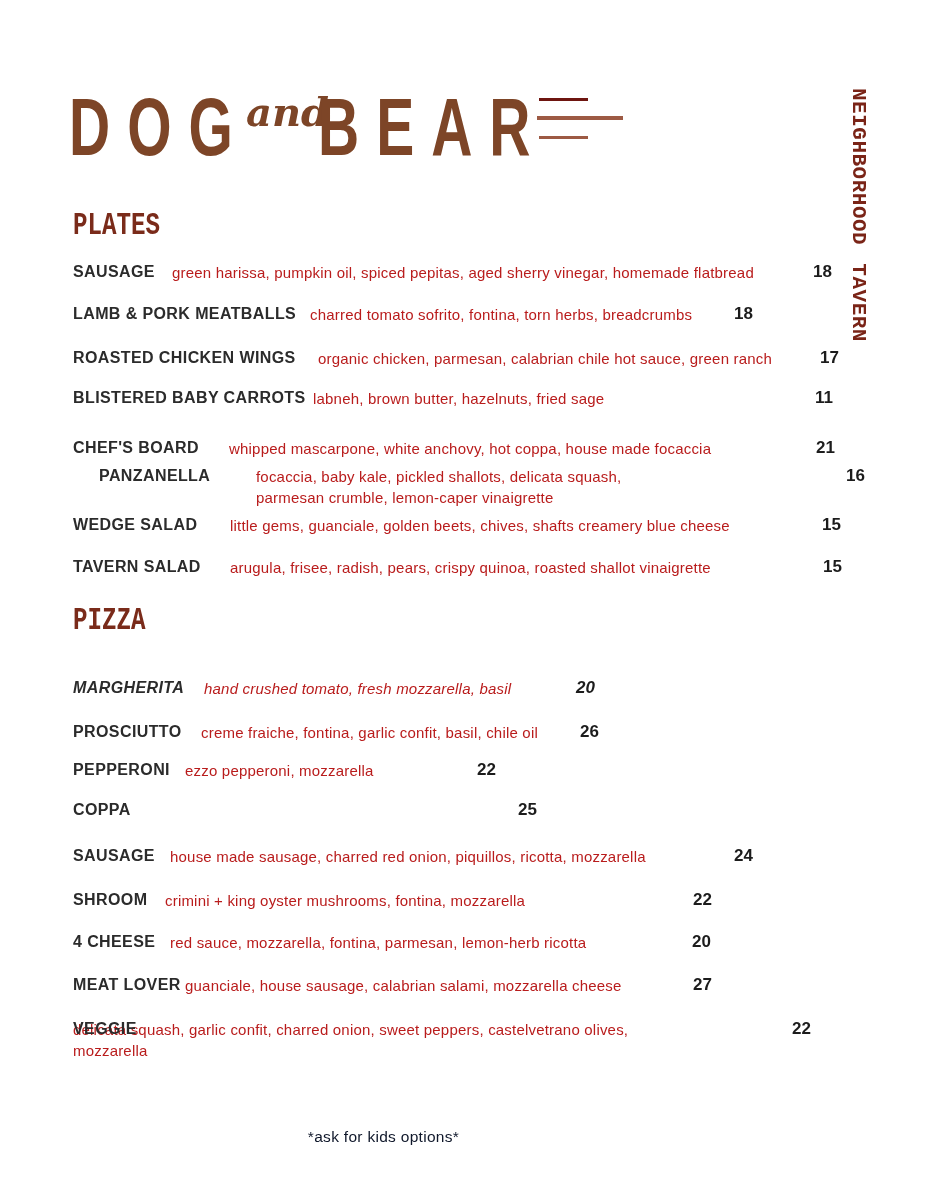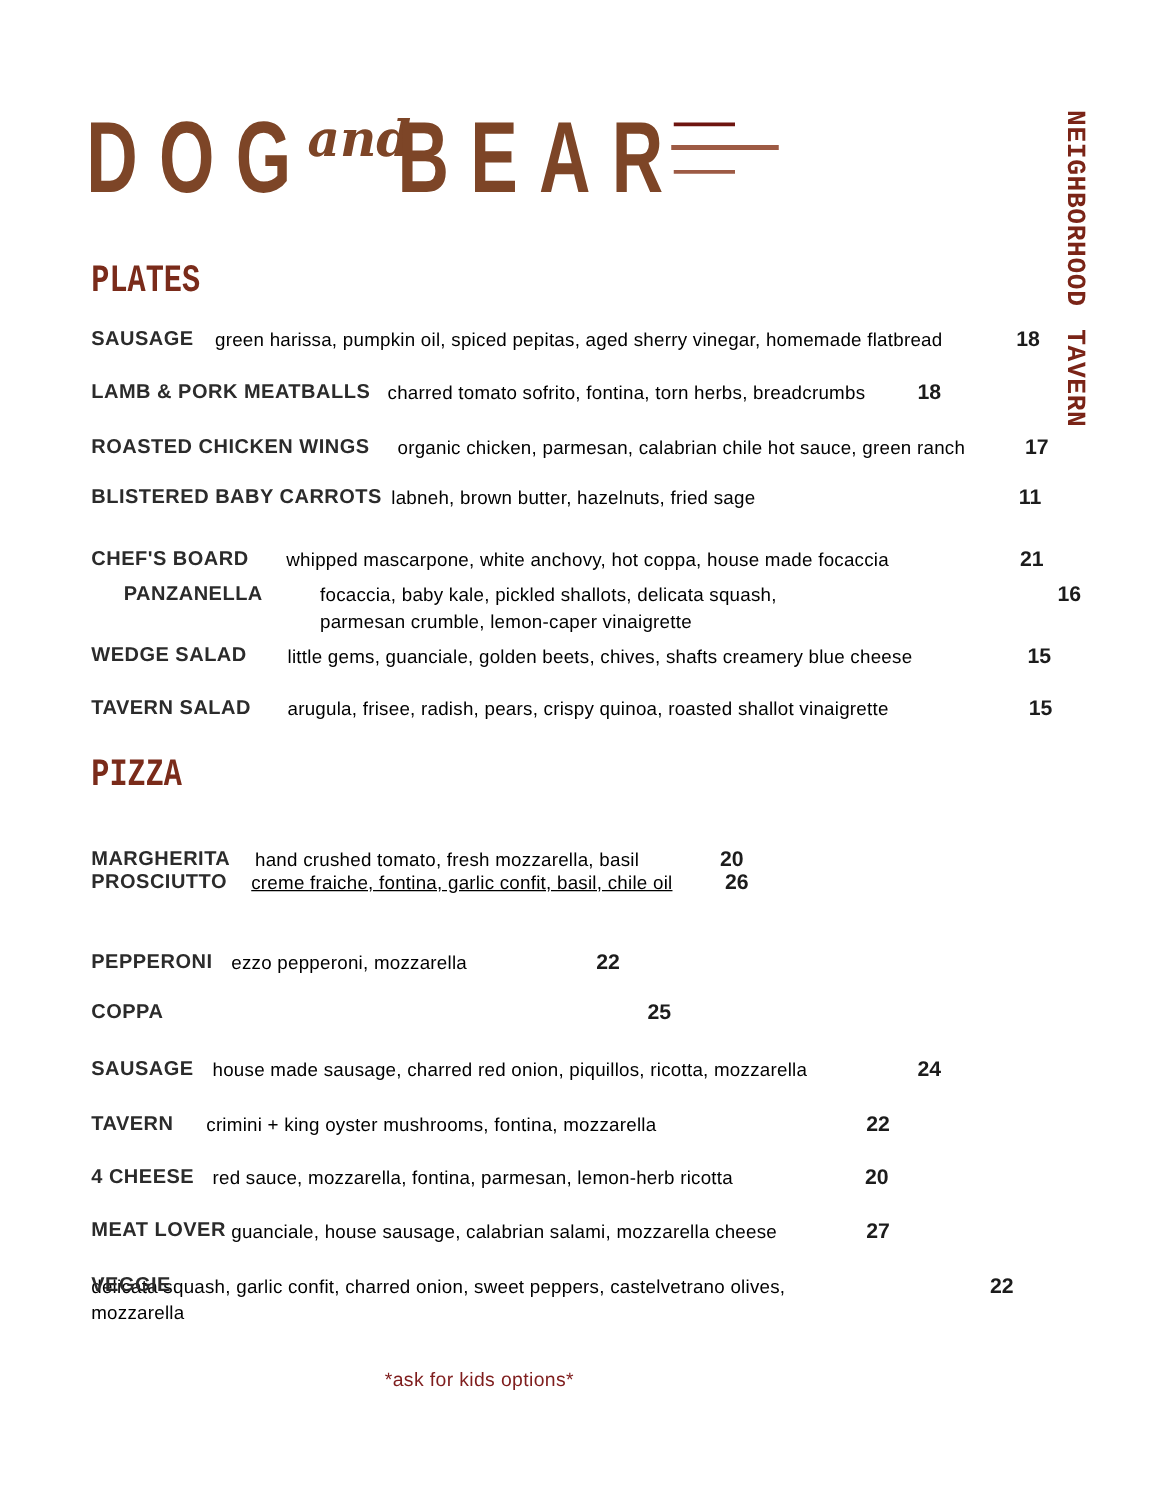--- a/index.html
+++ b/index.html
@@ -88,42 +88,42 @@
     font-weight: bold;
     letter-spacing: 0.4px;
     color: #2b2b2b;
     line-height: 20px;
     white-space: nowrap;
   }
   .item-desc {
     display: block;
     font-size: 15px;
     letter-spacing: 0.2px;
-    color: #000000;
+    color: #b91c1c;
     line-height: 21px;
   }
   .item-price {
     position: absolute;
     top: -1px;
     font-size: 17px;
     font-weight: bold;
     color: #1c1c1c;
     line-height: 21px;
     white-space: nowrap;
   }
 
   
   .footer-note {
     position: absolute;
-    left: 0; top: 1096px;
+    left: 0; top: 1128px;
     width: 767px;
     text-align: center;
     font-size: 15.5px;
     letter-spacing: 0.3px;
-    color: #7f1d1d;
+    color: #0f172a;
   }
 </style>
 </head>
 <body>
 
 <div class="logo-word logo-dog">DOG</div>
 <div class="logo-and">and</div>
 <div class="logo-word logo-bear">BEAR</div>
 <div class="logo-line logo-line-1"></div>
 <div class="logo-line logo-line-2"></div>
@@ -168,46 +168,46 @@
     <div class="item-row" style="top: 515px;">
       <span class="item-name">WEDGE SALAD</span>
       <div class="item-desc" style="margin-left: 157px;">little gems, guanciale, golden beets, chives, shafts creamery blue cheese</div>
       <span class="item-price" style="left: 749px;">15</span>
     </div>
     <div class="item-row" style="top: 557px;">
       <span class="item-name">TAVERN SALAD</span>
       <div class="item-desc" style="margin-left: 157px;">arugula, frisee, radish, pears, crispy quinoa, roasted shallot vinaigrette</div>
       <span class="item-price" style="left: 750px;">15</span>
     </div>
-    <div class="item-row" style="top: 678px;">
+    <div class="item-row" style="top: 678px; font-style: italic;">
       <span class="item-name">MARGHERITA</span>
       <div class="item-desc" style="margin-left: 131px;">hand crushed tomato, fresh mozzarella, basil</div>
       <span class="item-price" style="left: 503px;">20</span>
     </div>
-    <div class="item-row" style="top: 696px; text-decoration: underline;">
+    <div class="item-row" style="top: 722px;">
       <span class="item-name">PROSCIUTTO</span>
       <div class="item-desc" style="margin-left: 128px;">creme fraiche, fontina, garlic confit, basil, chile oil</div>
       <span class="item-price" style="left: 507px;">26</span>
     </div>
     <div class="item-row" style="top: 760px;">
       <span class="item-name">PEPPERONI</span>
       <div class="item-desc" style="margin-left: 112px;">ezzo pepperoni, mozzarella</div>
       <span class="item-price" style="left: 404px;">22</span>
     </div>
     <div class="item-row" style="top: 800px;">
       <span class="item-name">COPPA</span>
       <span class="item-price" style="left: 445px;">25</span>
     </div>
     <div class="item-row" style="top: 846px;">
       <span class="item-name">SAUSAGE</span>
       <div class="item-desc" style="margin-left: 97px;">house made sausage, charred red onion, piquillos, ricotta, mozzarella</div>
       <span class="item-price" style="left: 661px;">24</span>
     </div>
     <div class="item-row" style="top: 890px;">
-      <span class="item-name">TAVERN</span>
+      <span class="item-name">SHROOM</span>
       <div class="item-desc" style="margin-left: 92px;">crimini + king oyster mushrooms, fontina, mozzarella</div>
       <span class="item-price" style="left: 620px;">22</span>
     </div>
     <div class="item-row" style="top: 932px;">
       <span class="item-name">4 CHEESE</span>
       <div class="item-desc" style="margin-left: 97px;">red sauce, mozzarella, fontina, parmesan, lemon-herb ricotta</div>
       <span class="item-price" style="left: 619px;">20</span>
     </div>
     <div class="item-row" style="top: 975px;">
       <span class="item-name">MEAT LOVER</span>

